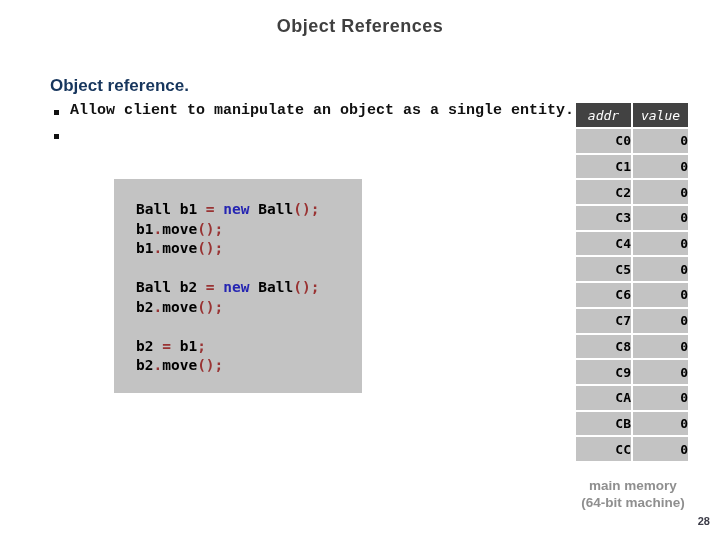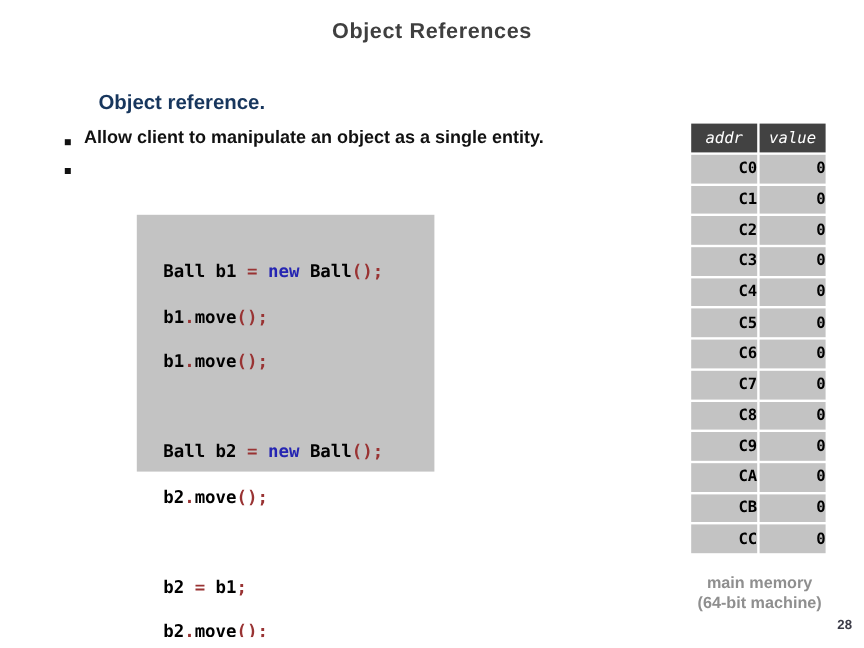--- a/index.html
+++ b/index.html
@@ -8,37 +8,37 @@
     position:relative; width:720px; height:531px; background:#fff; overflow:hidden;
     font-family:"Liberation Sans", sans-serif;
   }
   .title {
     position:absolute; top:16px; left:0; width:720px; text-align:center;
     font-size:18px; font-weight:bold; letter-spacing:0.5px;
     color:var(--title-text,#3f3f3f);
   }
   .heading {
     position:absolute; left:50px; top:76px;
-    font-size:17px; font-weight:bold; color:var(--heading-text,#17365d);margin-left:32px;
+    font-size:17px; font-weight:bold; color:var(--heading-text,#17365d);
   }
   .bullets { position:absolute; left:54px; top:102px; list-style:none; }
-  .bullets li { display:flex; align-items:center; height:24px; }
+  .bullets li { display:flex; align-items:flex-start; height:24px;font-family:Liberation Mono, monospace; }
   .bullets .sq {
     width:5px; height:5px; background:#111; margin:8px 11px 0 0; flex:0 0 auto;
   }
   .bullets .bt { font-size:15px; font-weight:bold; color:#111; white-space:nowrap; }
 
   .code {
     position:absolute; left:114px; top:179px; width:248px; height:214px;
     background:var(--code-bg,#c3c3c3);
     padding:21px 0 0 22px;
     font-family:"DejaVu Sans Mono", monospace;
     font-size:14.5px; font-weight:bold; line-height:19.5px;
   }
-  .code-line { white-space:pre;margin-top:18px; }
+  .code-line { white-space:pre; }
   .tok-plain   { color:#000; }
   .tok-keyword { color:var(--keyword,#2525b2); }
   .tok-punct   { color:var(--punct,#993333); }
 
   .memtable {
     position:absolute; left:574px; top:101px;
     border-collapse:separate; border-spacing:2px;
     font-family:"DejaVu Sans Mono", monospace; font-size:13px;
   }
   .memtable th {

